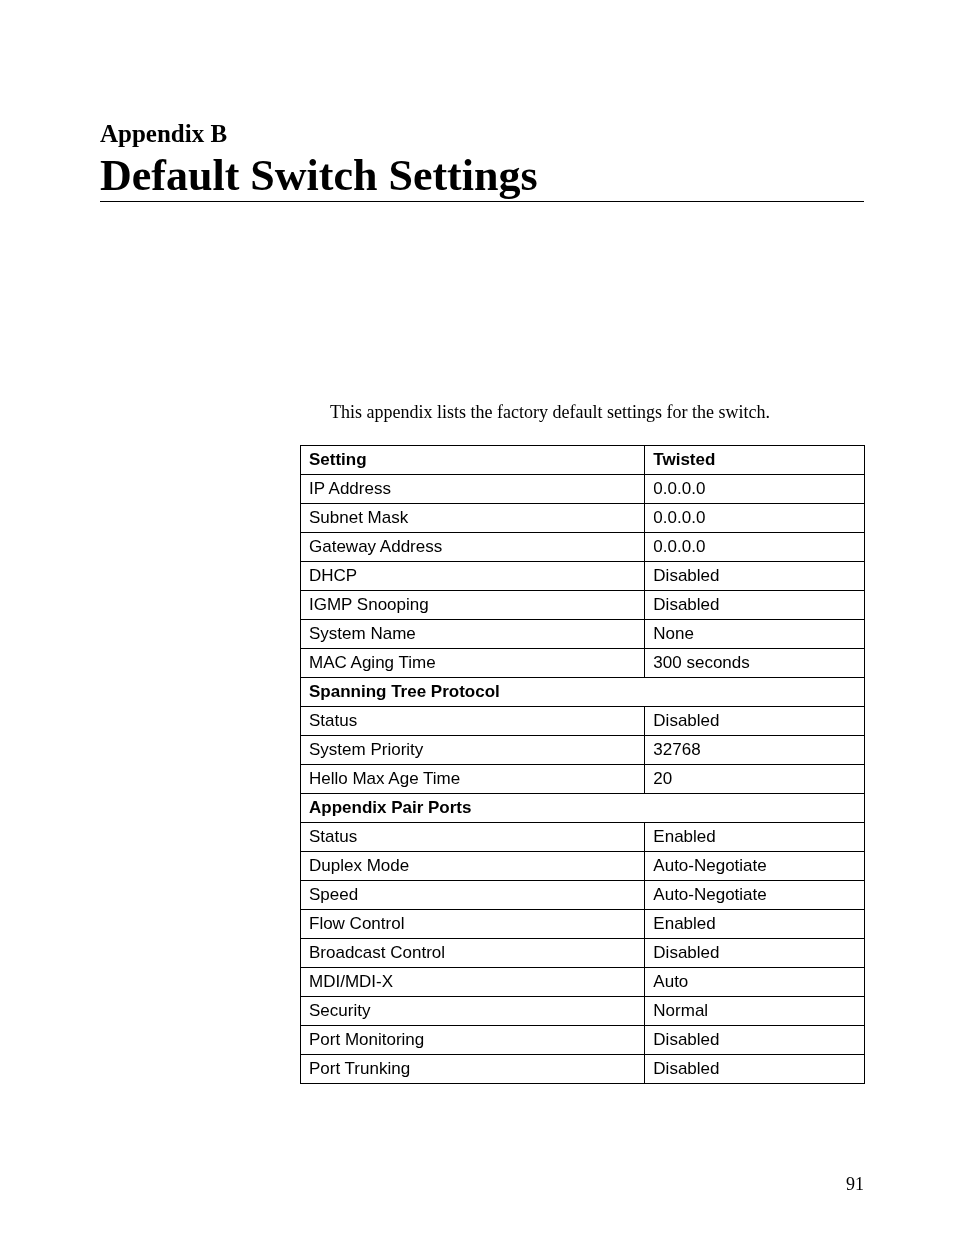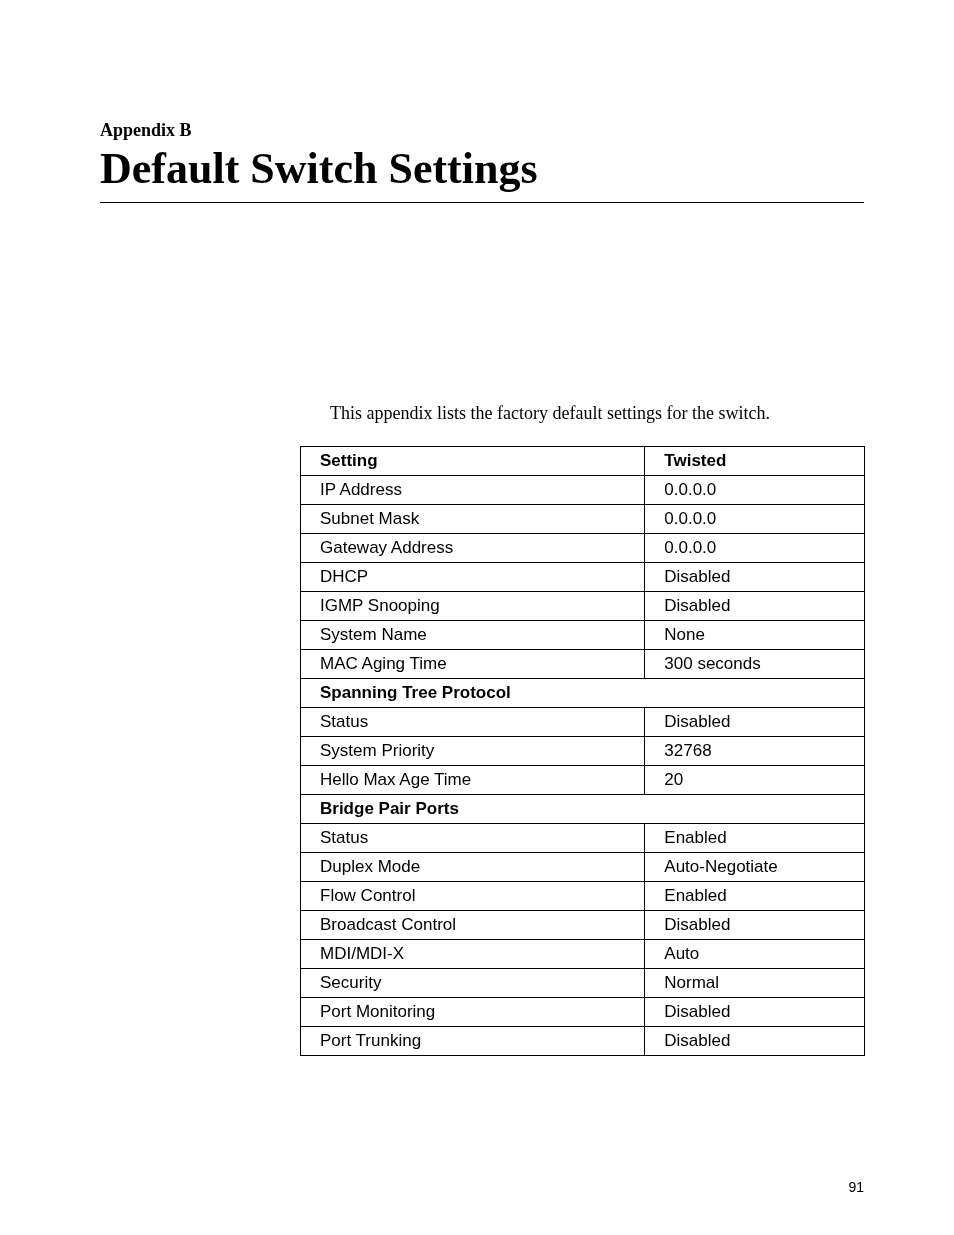--- a/index.html
+++ b/index.html
@@ -10,31 +10,30 @@
     body {
       width: 954px;
       height: 1235px;
       background: #fff;
       font-family: Georgia, 'Times New Roman', serif;
       padding: 120px 90px 40px 100px;
       position: relative;
     }
     .appendix-label {
       font-family: Georgia, 'Times New Roman', serif;
-      font-size: 18px;
+      font-size: 25px;
       font-weight: bold;
       color: #000;
       margin-bottom: 2px;
     }
     .main-title {
       font-family: Georgia, 'Times New Roman', serif;
       font-size: 44px;
       font-weight: bold;
       color: #000;
-      padding-bottom: 8px;
       border-bottom: 1.5px solid #000;
       margin-bottom: 200px;
     }
     .intro-text {
       font-family: 'Times New Roman', serif;
       font-size: 18px;
       color: #000;
       margin-left: 230px;
       margin-bottom: 22px;
     }
@@ -42,21 +41,21 @@
       margin-left: 200px;
       width: 565px;
       border-collapse: collapse;
       border: 1.5px solid #000;
     }
     .settings-table th,
     .settings-table td {
       font-family: 'Myriad Pro', 'Segoe UI', Arial, sans-serif;
       font-size: 17px;
       text-align: left;
-      padding: 4px 19px;
+      padding: 4px 8px;
       border-bottom: 1px solid #000;
       vertical-align: middle;
     }
     .settings-table th {
       font-weight: bold;
       border-bottom: 1.5px solid #000;
     }
     .settings-table th.col-setting,
     .settings-table td.col-setting {
       width: 345px;
@@ -67,22 +66,22 @@
       width: 220px;
     }
     .settings-table td.section-header {
       font-weight: bold;
       border-right: none;
     }
     .page-number {
       position: absolute;
       bottom: 40px;
       right: 90px;
-      font-family: Liberation Sans, sans-serif;
-      font-size: 14px;
+      font-family: Liberation Serif, serif;
+      font-size: 18px;
     }
   </style>
 </head>
 <body>
 
 <div class="appendix-label">Appendix B</div>
 <div class="main-title">Default Switch Settings</div>
 
 <div class="intro-text">This appendix lists the factory default settings for the switch.</div>
 
@@ -131,28 +130,32 @@
       </tr>
       <tr>
         <td class="col-setting">System Priority</td>
         <td class="col-default">32768</td>
       </tr>
       <tr>
         <td class="col-setting">Hello Max Age Time</td>
         <td class="col-default">20</td>
       </tr>
       <tr>
-        <td class="section-header" colspan="2">Bridge Pair Ports</td>
+        <td class="section-header" colspan="2">Appendix Pair Ports</td>
       </tr>
       <tr>
         <td class="col-setting">Status</td>
         <td class="col-default">Enabled</td>
       </tr>
       <tr>
         <td class="col-setting">Duplex Mode</td>
+        <td class="col-default">Auto-Negotiate</td>
+      </tr>
+      <tr>
+        <td class="col-setting">Speed</td>
         <td class="col-default">Auto-Negotiate</td>
       </tr>
       <tr>
         <td class="col-setting">Flow Control</td>
         <td class="col-default">Enabled</td>
       </tr>
       <tr>
         <td class="col-setting">Broadcast Control</td>
         <td class="col-default">Disabled</td>
       </tr>

